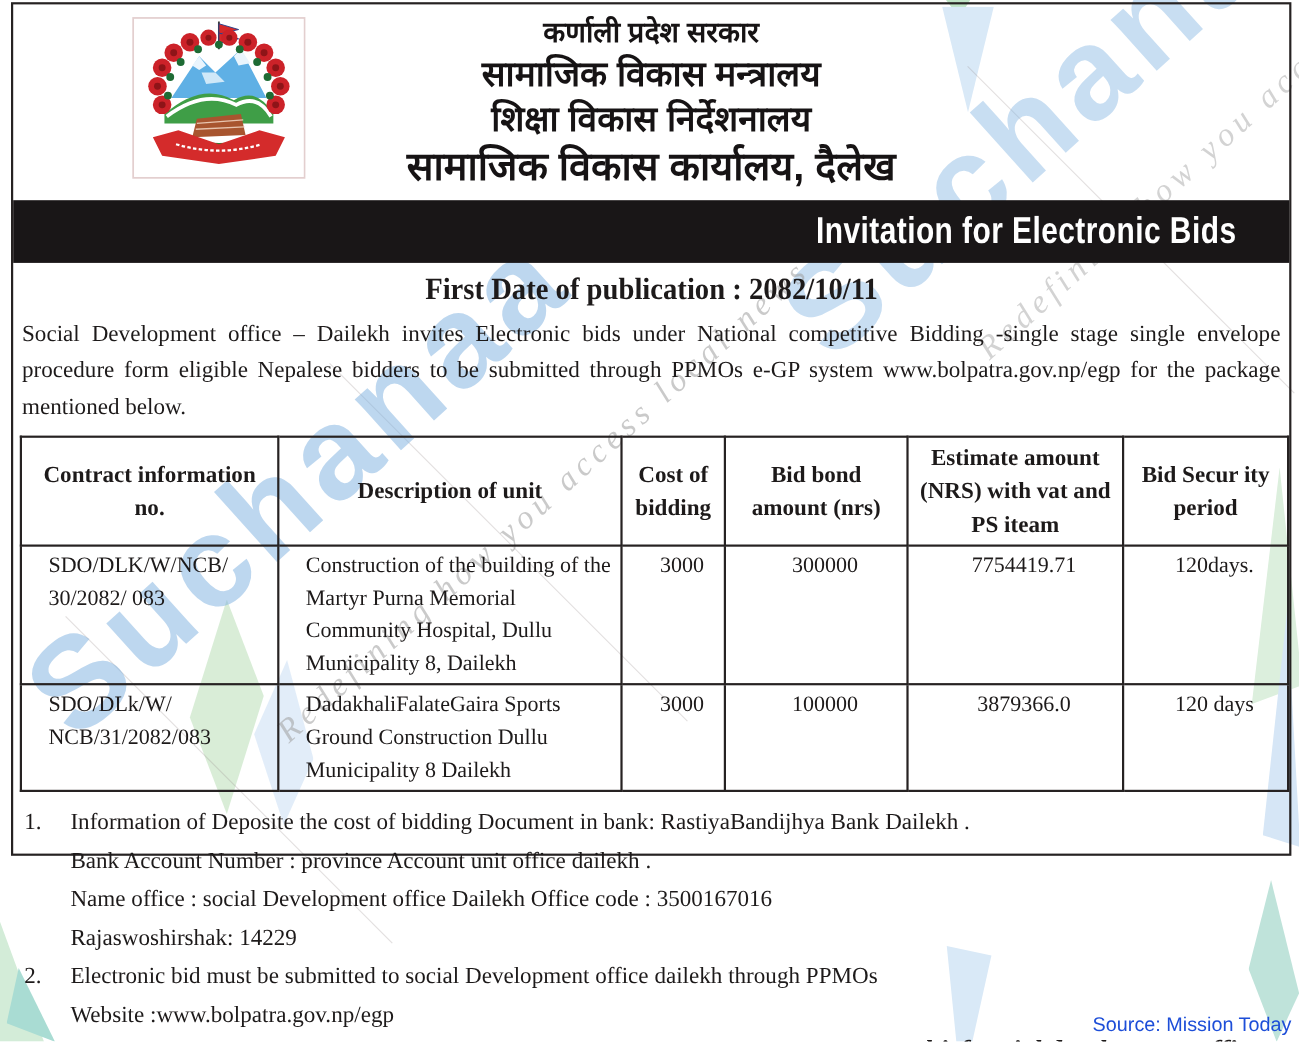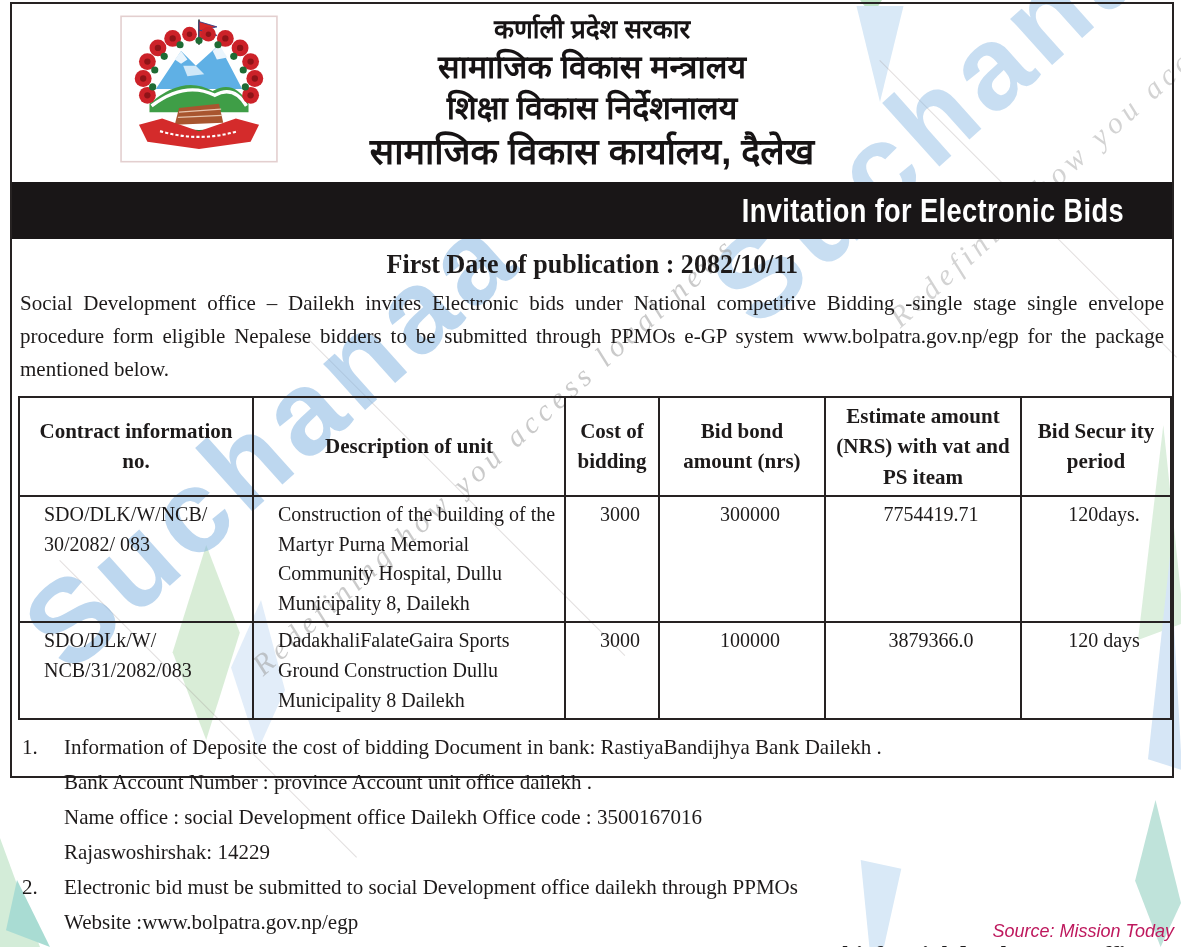--- a/index.html
+++ b/index.html
@@ -56,21 +56,21 @@
 
   .notes{margin:10px 2px 0 4px;font-size:21px;}
   .note{display:flex;align-items:flex-start;}
   .nnum{width:42px;flex:0 0 42px;line-height:35px;}
   .nbody{flex:1;}
   .nline{line-height:35px;}
 
   .signature{margin-top:2px;text-align:right;padding-right:10px;font-weight:bold;font-style:italic;font-size:25px;}
 
   .source{position:absolute;left:0;top:921px;width:1174px;text-align:right;z-index:2;
-          font-family:"Liberation Sans",sans-serif;font-style:italic;font-size:18px;color:#be185d;}
+          font-family:"Liberation Sans",sans-serif;font-size:18px;color:#1d4ed8;}
 </style>
 </head>
 <body>
 
 <div id="page">
 
   <div class="decor" style="left:0;top:0;width:1181px;height:947px;">
     <div class="shard" style="left:860px;top:0;width:22px;height:16px;background:#bfe4c6;clip-path:polygon(0 0,100% 0,55% 100%);"></div>
     <div class="shard" style="left:852px;top:6px;width:56px;height:96px;background:#d9e9f7;clip-path:polygon(8% 0,92% 0,50% 100%);"></div>
     <div class="shard" style="left:1138px;top:425px;width:46px;height:215px;background:#dcefdd;clip-path:polygon(55% 0,100% 92%,0 100%);"></div>

